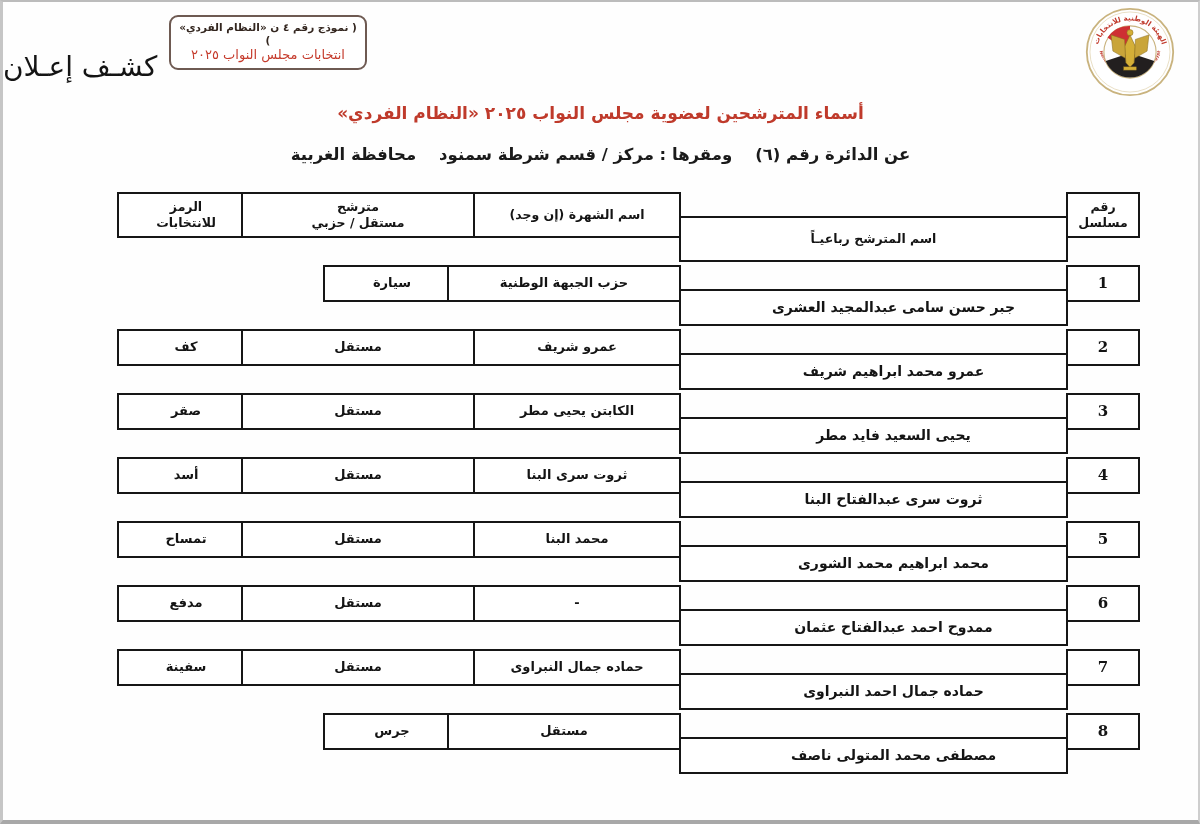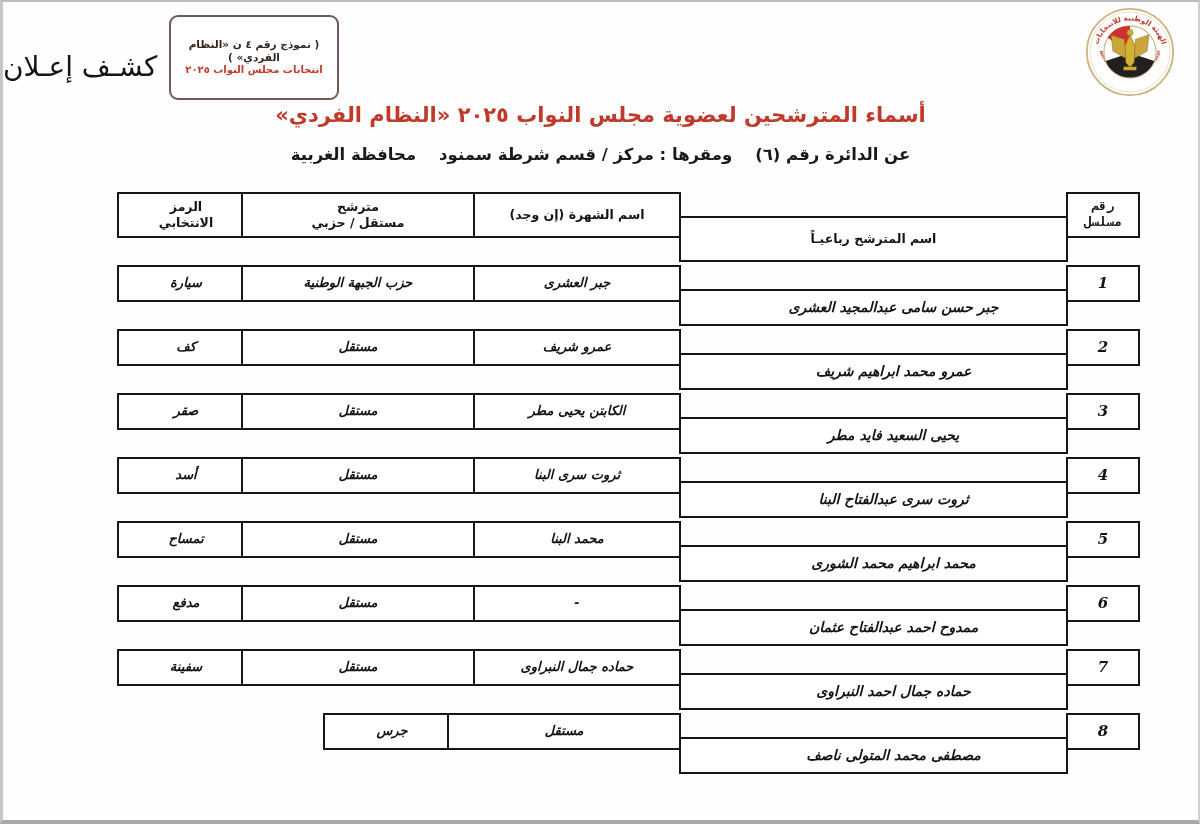--- a/index.html
+++ b/index.html
@@ -8,61 +8,61 @@
     font-family:"DejaVu Sans",sans-serif;overflow:hidden;
   }
   .page{
     position:absolute;inset:0;background:#fefefe;
     border-top:2px solid #bcbcbc;border-left:3px solid #c6c6c6;
     border-right:2px solid #cecece;border-bottom:4px solid #a8a8a8;
     box-sizing:border-box;
   }
   
   .form-box{
-    position:absolute;left:166px;top:13px;width:170px;
+    position:absolute;left:166px;top:13px;width:198px;
     border:2px solid #6e5a52;border-radius:9px;
-    padding:21px 5px;text-align:center;direction:rtl;box-sizing:border-box;
+    padding:4px 5px;text-align:center;direction:rtl;box-sizing:border-box;
     background:#fff;
   }
   .form-box .l1{font-size:10.5px;font-weight:bold;color:#33261f;line-height:1.25;}
-  .form-box .l2{font-size:10px;font-weight:bold;color:#c53a2b;line-height:1.25;}
+  .form-box .l2{font-size:13px;font-weight:normal;color:#c53a2b;line-height:1.25;}
   
   .seal{position:absolute;left:1082px;top:5px;width:90px;height:90px;}
   
   .title{
     position:absolute;left:0;top:48px;width:100%;text-align:left;
     font-size:28px;font-weight:normal;color:#141414;direction:rtl;letter-spacing:1px;
   }
   .subtitle{
     position:absolute;left:0;top:101px;width:100%;text-align:center;
-    font-size:21px;font-weight:bold;color:#bf3a2b;direction:rtl;
+    font-size:17px;font-weight:bold;color:#bf3a2b;direction:rtl;
   }
   .district{
     position:absolute;left:0;top:143px;width:100%;text-align:center;
     font-size:16.5px;font-weight:bold;color:#1a1a1a;direction:rtl;
   }
   
   .tbl{
     position:absolute;left:62px;top:190px;width:1075px;
     display:flex;flex-direction:column;gap:3px;direction:rtl;
   }
   .trow{display:flex;}
   .cell{
     border:2px solid #161616;background:#fff;box-sizing:border-box;
     display:flex;flex-direction:column;align-items:center;justify-content:center;
     text-align:center;color:#141414;font-weight:bold;line-height:1.3;
   }
   .trow .cell + .cell{margin-inline-start:-2px;}
-  .c-serial{width:74px;font-family:Liberation Mono, monospace;}
+  .c-serial{width:74px;}
   .c-name{width:389px;margin-top:24px;}
   .c-alias{width:208px;}
   .c-affil{width:234px;}
   .c-symbol{width:126px;padding-left:12px;}
   .hrow .cell{height:46px;font-size:12.5px;}
-  .drow .cell{height:37px;font-style:italic;}
+  .drow .cell{height:37px;}
   .drow .c-serial{font-size:15px;font-family:"DejaVu Serif",serif;}
   .drow .c-name{font-size:14px;padding-left:40px;}
   .drow .c-alias,.drow .c-affil,.drow .c-symbol{font-size:13px;}
 </style>
 </head>
 <body>
 
 <div class="page">
 
   <div class="form-box">
@@ -115,28 +115,27 @@
       </div>
       <div class="cell c-alias">
         <span>اسم الشهرة (إن وجد)</span>
       </div>
       <div class="cell c-affil">
         <span>مترشح</span>
         <span>مستقل / حزبي</span>
       </div>
       <div class="cell c-symbol">
         <span>الرمز</span>
-        <span>الانتخابي</span>
+        <span>للانتخابات</span>
       </div>
     </div>
 
     <div class="trow drow">
       <div class="cell c-serial">1</div>
       <div class="cell c-name">جبر حسن سامى عبدالمجيد العشرى</div>
-      <div class="cell c-alias">جبر العشرى</div>
       <div class="cell c-affil">حزب الجبهة الوطنية</div>
       <div class="cell c-symbol">سيارة</div>
     </div>
 
     <div class="trow drow">
       <div class="cell c-serial">2</div>
       <div class="cell c-name">عمرو محمد ابراهيم شريف</div>
       <div class="cell c-alias">عمرو شريف</div>
       <div class="cell c-affil">مستقل</div>
       <div class="cell c-symbol">كف</div>

